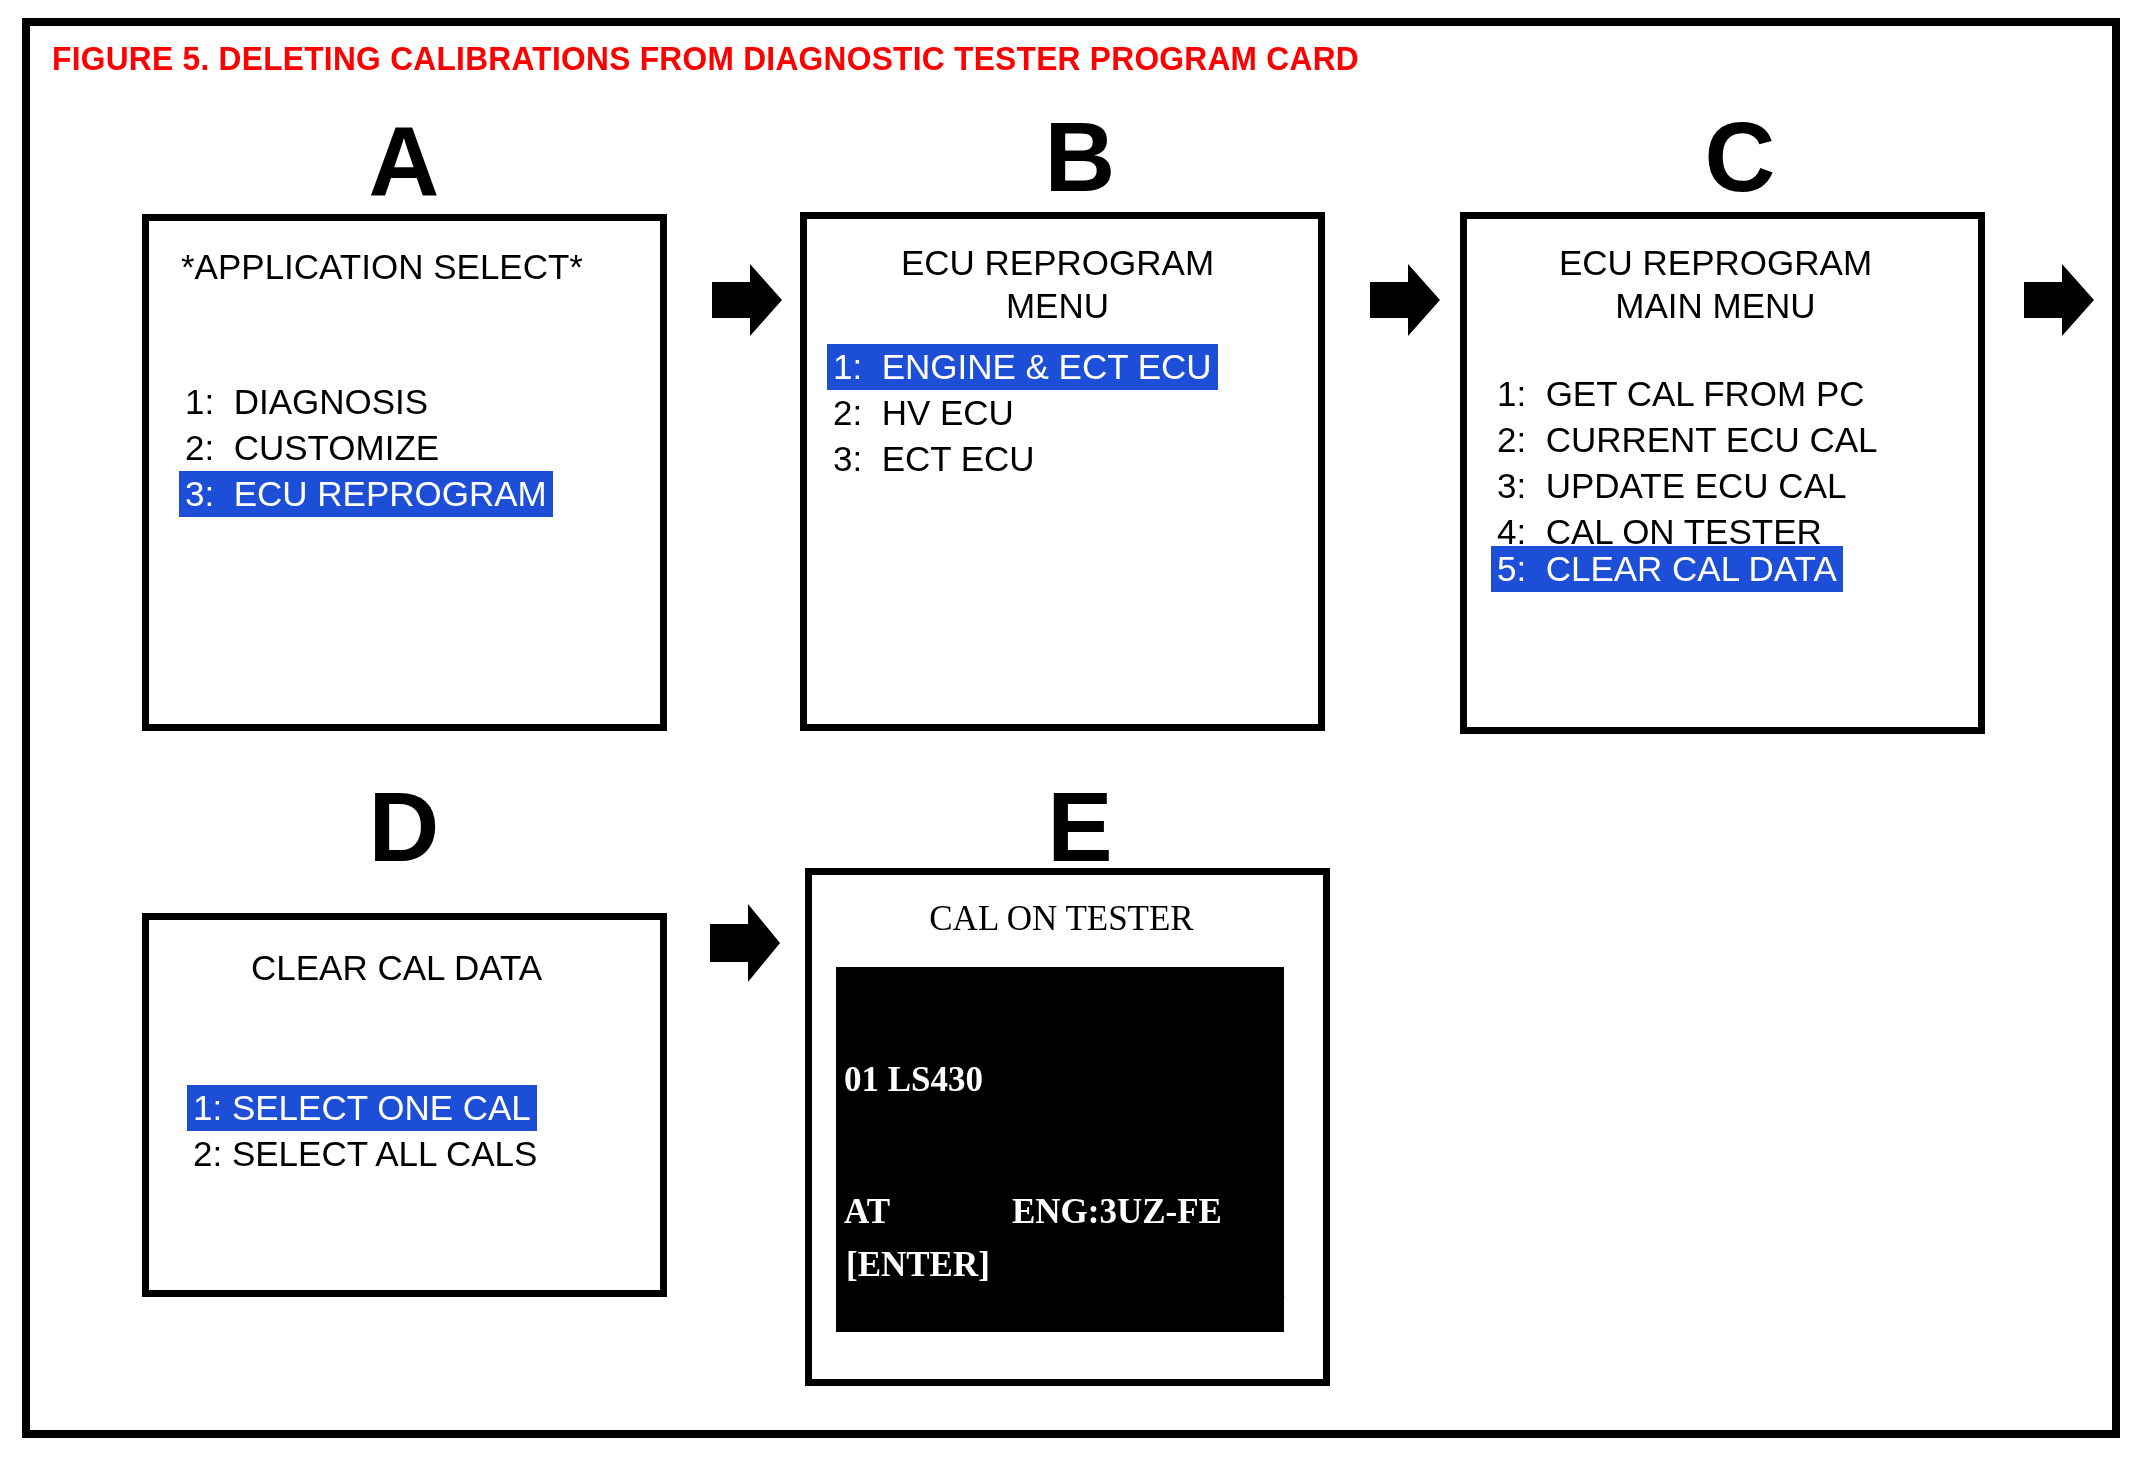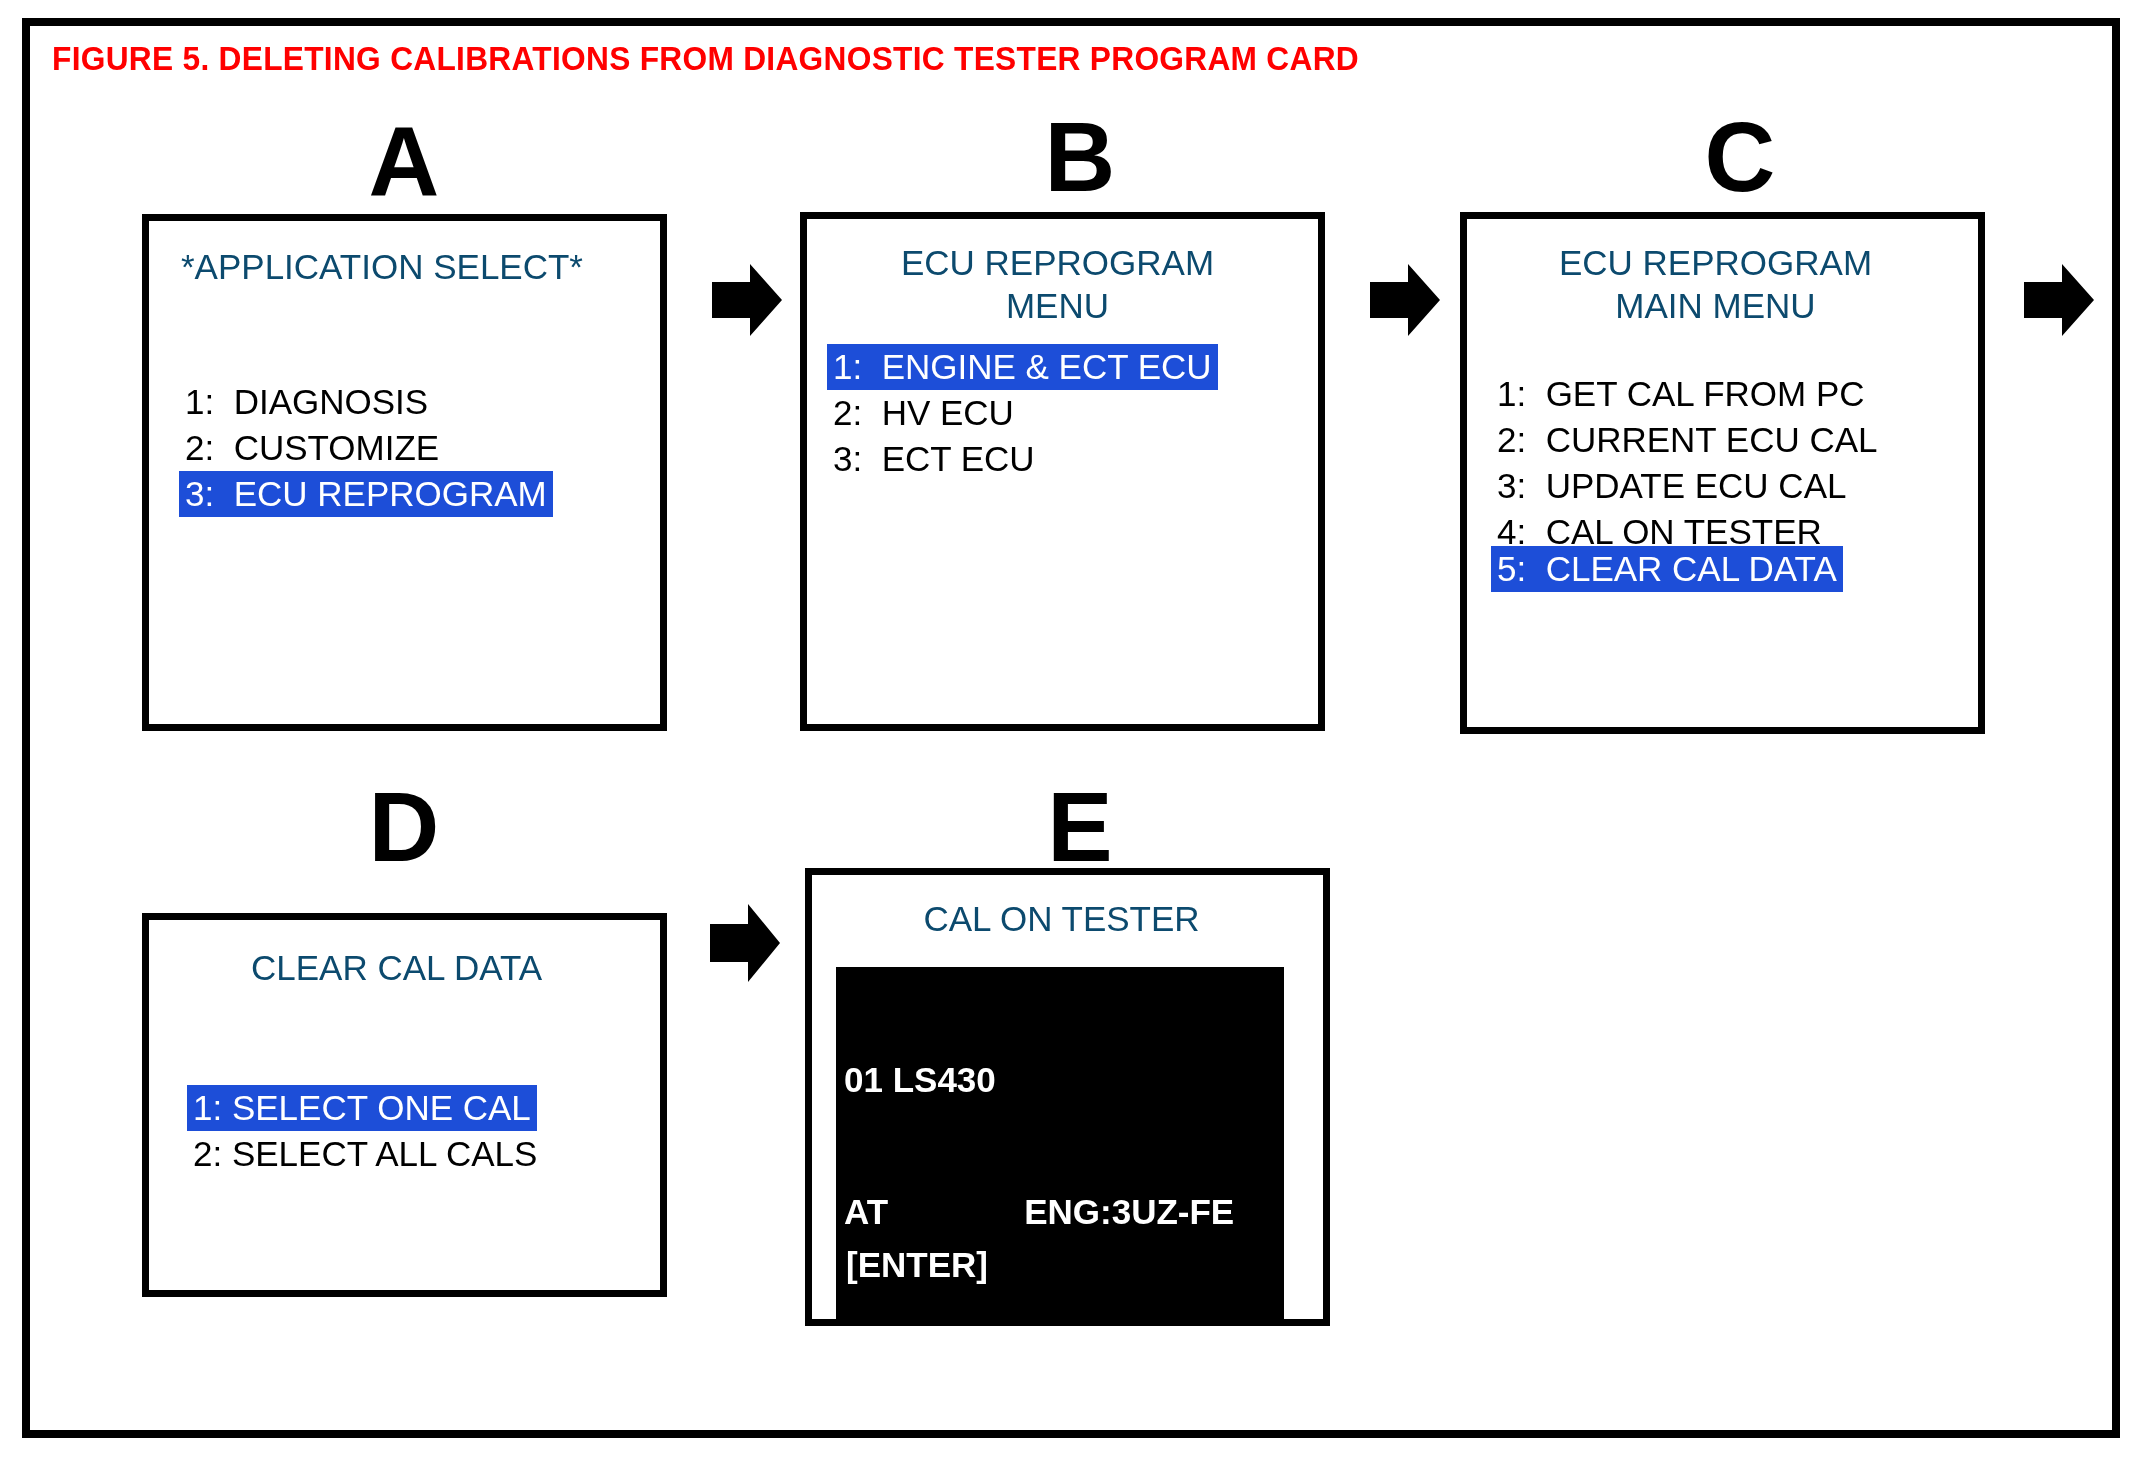--- a/index.html
+++ b/index.html
@@ -59,21 +59,21 @@
     background: #ffffff;
     overflow: hidden;
   }
   .screen-title {
     position: absolute;
     left: 0;
     right: 0;
     text-align: center;
     font-size: 35px;
     line-height: 43px;
-    color: #0c4a6e;
+    color: #000000;
     white-space: pre-line;
   }
   .screen-title.left-align {
     text-align: left;
   }
   .menu-list {
     position: absolute;
     left: 0;
     right: 0;
   }
@@ -201,21 +201,21 @@
   </div>
 
   <div class="arrow" style="left:710px; top:902px;">
     <svg width="70" height="82" viewBox="0 0 70 82">
       <path d="M0 22 L38 22 L38 2 L70 41 L38 80 L38 60 L0 60 Z" fill="#000000"></path>
     </svg>
   </div>
 
   <div class="panel-letter" style="left:1020px; top:778px;">E</div>
 
-  <div class="screen" style="left:805px; top:868px; width:525px; height:458px;">
+  <div class="screen" style="left:805px; top:868px; width:525px; height:518px;font-family:Liberation Serif, serif;">
     <div class="screen-title" style="top:22px; left:0; right:12px;">CAL ON TESTER</div>
 
     <div style="position:absolute; top:92px; left:24px; width:448px;">
       <div class="entry hl">
         <span class="entry-line">01 LS430</span>
         <span class="entry-line">AT              ENG:3UZ-FE</span>
       </div>
       <div class="entry">
         
         

